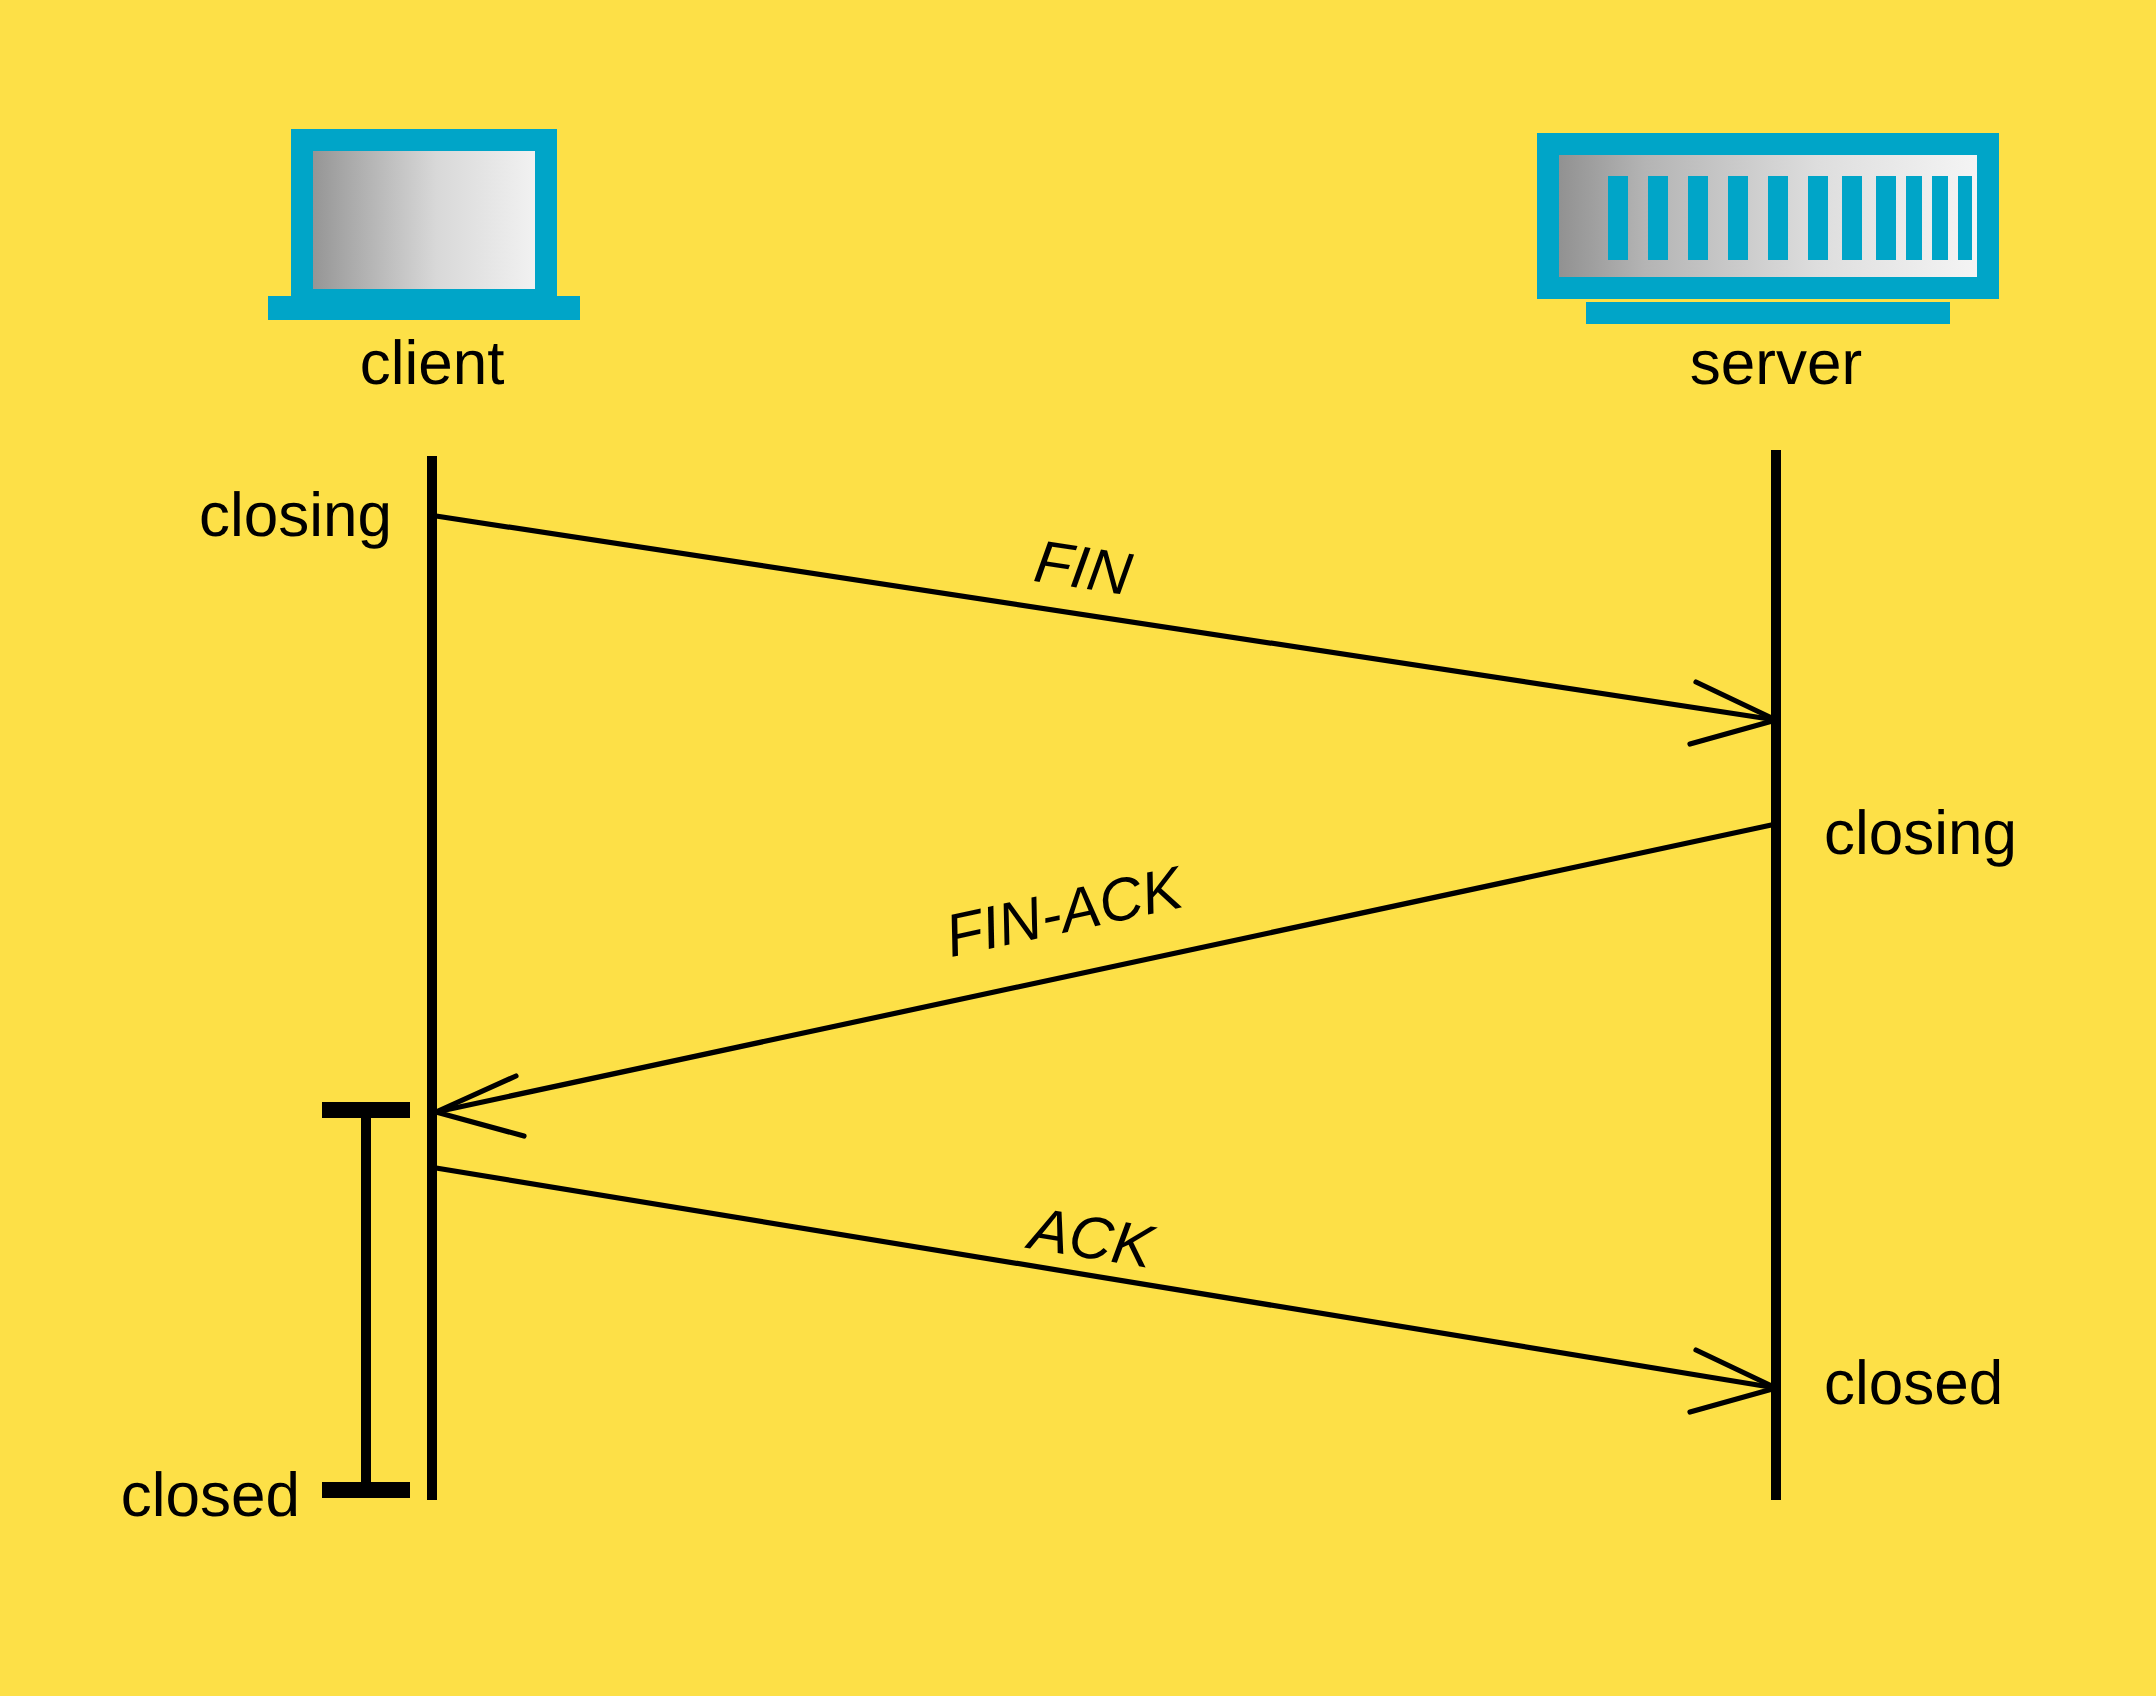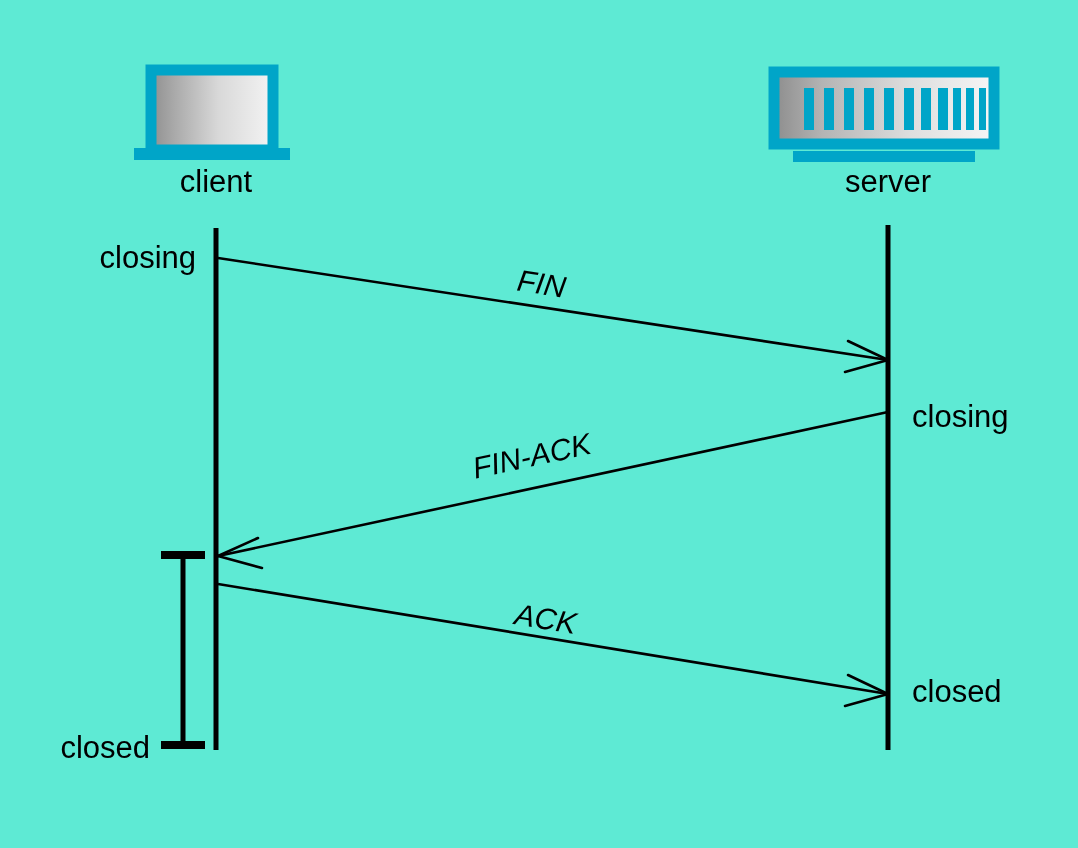--- a/index.html
+++ b/index.html
@@ -7,21 +7,21 @@
     padding: 0;
     background: #ffffff;
   }
   body {
     font-family: "Liberation Sans", sans-serif;
   }
   #stage {
     position: relative;
     width: 1078px;
     height: 848px;
-    background: #5eead4;
+    background: #fde047;
     overflow: hidden;
   }
   #diagram-svg {
     position: absolute;
     top: 0;
     left: 0;
     width: 1078px;
     height: 848px;
   }
   .node-label {

